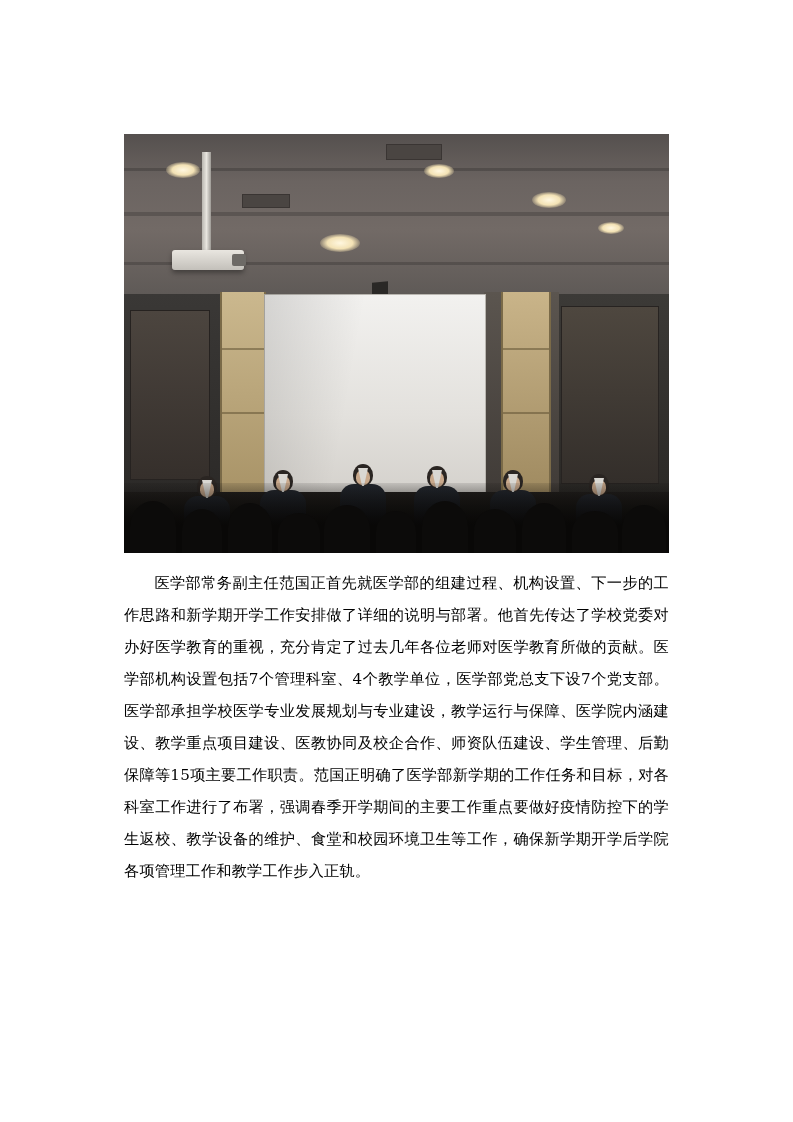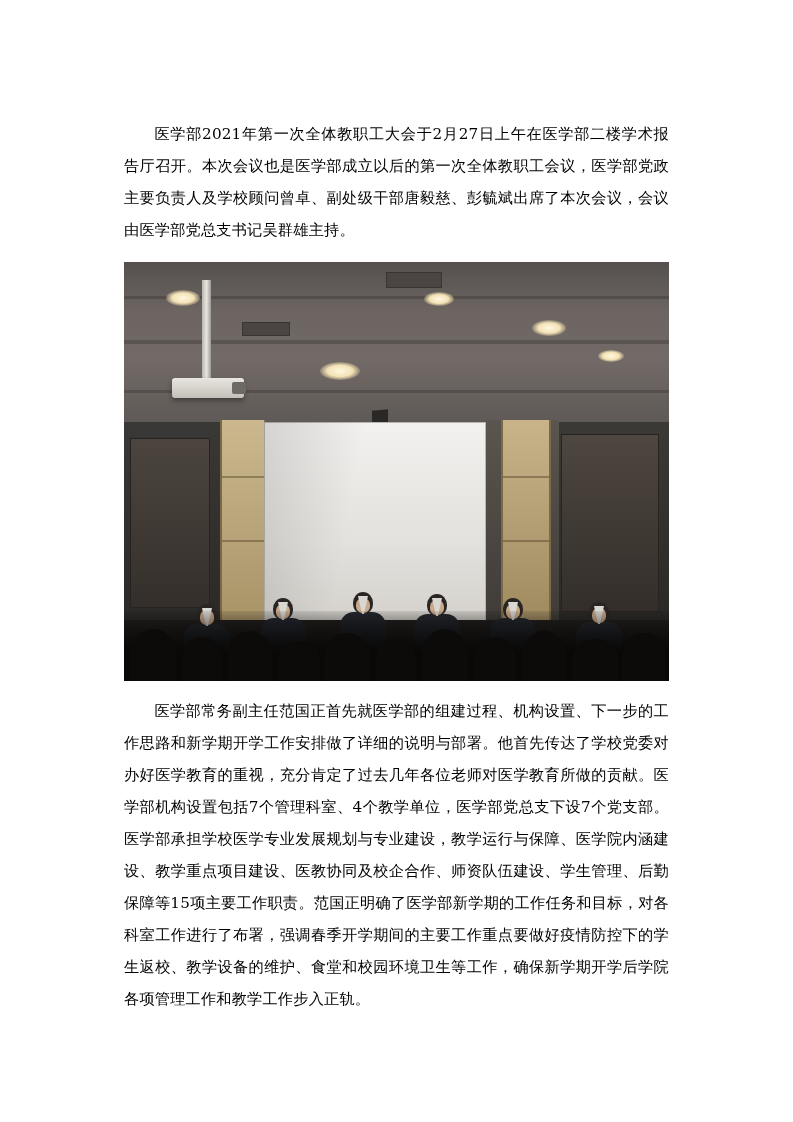--- a/index.html
+++ b/index.html
@@ -282,21 +282,20 @@
     background: linear-gradient(180deg,#cfe5ef,#8fb6c6);
     border-radius: 2px;
   }
 </style>
 </head>
 <body>
 
 <div class="page">
   <div class="content">
 
-    <p class="para">医学部2021年第一次全体教职工大会于2月27日上午在医学部二楼学术报告厅召开。本次会议也是医学部成立以后的第一次全体教职工会议，医学部党政主要负责人及学校顾问曾卓、副处级干部唐毅慈、彭毓斌出席了本次会议，会议由医学部党总支书记吴群雄主持。</p>
 
     <div class="photo-wrap">
       <div class="photo">
 
         <div class="ceiling"></div>
         <div class="ceiling-band cb1"></div>
         <div class="ceiling-band cb2"></div>
         <div class="ceiling-band cb3"></div>
 
         <div class="ceil-light cl1"></div>

